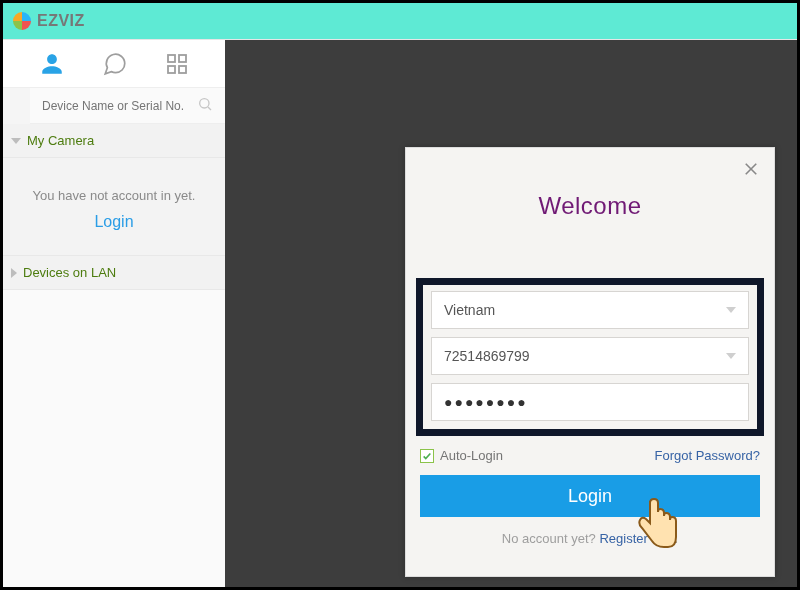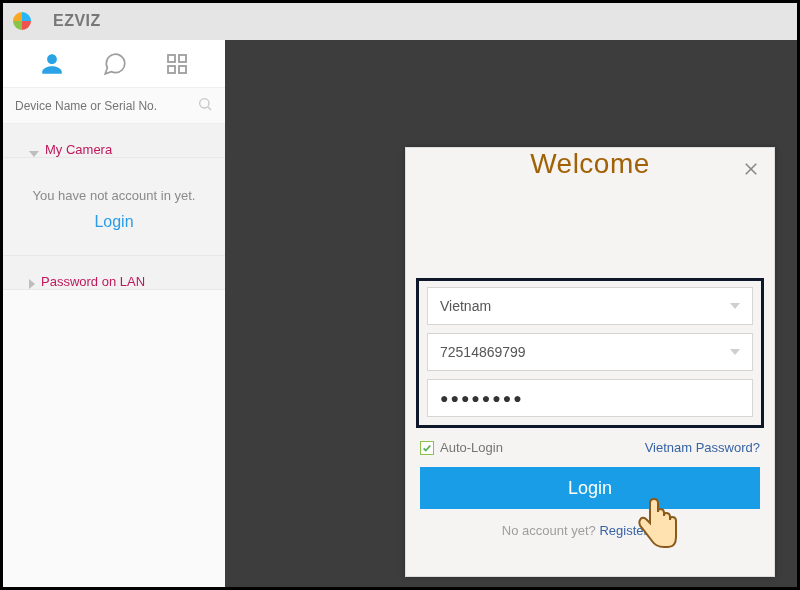--- a/index.html
+++ b/index.html
@@ -1,19 +1,19 @@
 <!DOCTYPE html>
 <html><head>
 <meta charset="utf-8">
 <style>
   * { box-sizing: border-box; margin: 0; padding: 0; }
   html, body { width: 800px; height: 590px; font-family: Arial, Helvetica, sans-serif; background: #000; overflow: hidden; }
   .frame { width: 800px; height: 590px; border: 3px solid #000; background: #fff; position: relative; }
   
-  .logo-bar { height: 36px; display: flex; align-items: center; padding-left: 10px; gap: 20px; background: #e5e5e5; }
+  .logo-bar { height: 36px; display: flex; align-items: center; padding-left: 10px; gap: 4px; background: #5eead4; }
   .logo-mark { display: flex; flex-wrap: wrap; width: 18px; height: 18px; }
   .petal { width: 9px; height: 9px; }
   .petal.p1 { background: #f9a825; border-radius: 100% 0 0 0; }
   .petal.p2 { background: #29b6f6; border-radius: 0 100% 0 0; }
   .petal.p3 { background: #8bc34a; border-radius: 0 0 0 100%; }
   .petal.p4 { background: #ef5350; border-radius: 0 0 100% 0; }
   .logo-text { font-size: 16px; font-weight: 700; color: #777; letter-spacing: 0.5px; text-transform: uppercase; padding-left: 2px; }
 
   .hr { height: 1px; background: #e6e6e6; }
 
@@ -22,43 +22,43 @@
   .sidebar { width: 222px; background: #f5f5f5; display: flex; flex-direction: column; }
   .content { flex: 1; background: #3d3d3d; position: relative; }
 
   
   .tabs { display: flex; align-items: center; justify-content: space-around; height: 48px; background: #fff; padding: 0 18px; border-bottom: 1px solid #eee; }
   .tab { color: #9e9e9e; }
   .tab svg { display: block; }
   .tab.active { color: #29a3e6; }
 
   
-  .search { position: relative; height: 36px; background: #fafafa; display: flex; align-items: center; padding: 0 12px; border-bottom: 1px solid #eee; }
+  .search { position: relative; height: 36px; background: #fafafa; display: flex; align-items: center; padding: 0 12px; border-bottom: 1px solid #eee; margin-left: 27px; }
   .search input { flex: 1; border: none; background: transparent; font-size: 12px; color: #9a9a9a; outline: none; }
   .search .mag { color: #c6c6c6; }
 
   
-  .group-head { display: flex; align-items: flex-end; background: #f2f2f2; height: 34px; padding: 0 26px; font-size: 13px; color: #be185d; border-bottom: 1px solid #e8e8e8; cursor: pointer; }
+  .group-head { display: flex; align-items: center; background: #f2f2f2; height: 34px; padding: 0 8px; font-size: 13px; color: #4d7c0f; border-bottom: 1px solid #e8e8e8; cursor: pointer; }
   .tri { width: 0; height: 0; border-style: solid; display: inline-block; margin-right: 6px; }
   .tri.down { border-width: 6px 5px 0 5px; border-color: #bdbdbd transparent transparent transparent; }
   .tri.right { border-width: 5px 0 5px 6px; border-color: transparent transparent transparent #bdbdbd; }
 
   .login-msg-box { background: #f3f3f3; padding: 30px 10px 24px 10px; text-align: center; border-bottom: 1px solid #e8e8e8; }
   .login-msg { font-size: 13px; color: #8a8a8a; }
   .login-link { font-size: 16px; color: #2a9de6; margin-top: 10px; cursor: pointer; }
 
   .sidebar-fill { flex: 1; background: #fafafa; }
 
   
   .dialog { position: absolute; left: 180px; top: 107px; width: 370px; height: 430px; background: #f5f4f2; border: 1px solid #ddd; box-shadow: 0 0 6px rgba(0,0,0,0.25); }
   .close-x { position: absolute; top: 12px; right: 14px; color: #888; cursor: pointer; }
-  .welcome { text-align: center; font-size: 28px; color: #a16207; font-weight: 400; letter-spacing: 0.5px; }
+  .welcome { text-align: center; font-size: 24px; color: #701a75; font-weight: 400; margin-top: 44px; letter-spacing: 0.5px; }
 
   .form-wrap { position: absolute; left: 10px; right: 10px; top: 130px; }
-  .red-box { border: 3px solid #0f172a; padding: 6px 8px 8px 8px; }
+  .red-box { border: 7px solid #0f172a; padding: 6px 8px 8px 8px; }
   .field { position: relative; background: #fff; border: 1px solid #d7d5d2; margin-top: 8px; height: 38px; display: flex; align-items: center; padding: 0 12px; }
   .field:first-child { margin-top: 0; }
   .field .val { font-size: 14px; color: #555; flex: 1; }
   .tri.sm { border-width: 6px 5px 0 5px; border-color: #cfcfcf transparent transparent transparent; margin-right: 0; }
   .pwd-dots { letter-spacing: 2px; font-size: 14px; color: #333; }
 
   .row-opts { display: flex; align-items: center; justify-content: space-between; margin-top: 12px; padding: 0 4px; text-align: center; }
   .chk-wrap { display: flex; align-items: center; gap: 6px; font-size: 13px; color: #757575; }
   .chk { width: 14px; height: 14px; border: 1px solid #8bc34a; background: #fff; display: inline-flex; align-items: center; justify-content: center; }
   .chk svg { display: block; }
@@ -127,21 +127,21 @@
         <span>My Camera</span>
       </div>
 
       <div class="login-msg-box">
         <div class="login-msg">You have not account in yet.</div>
         <div class="login-link">Login</div>
       </div>
 
       <div class="group-head">
         <span class="tri right"></span>
-        <span>Password on LAN</span>
+        <span>Devices on LAN</span>
       </div>
 
       <div class="sidebar-fill"></div>
     </div>
 
     <div class="content">
 
       <div class="dialog">
         <div class="close-x">
           <svg width="18" height="18" viewBox="0 0 24 24" stroke="currentColor" stroke-width="2.2">
@@ -168,21 +168,21 @@
 
           <div class="row-opts">
             <div class="chk-wrap">
               <span class="chk">
                 <svg width="10" height="10" viewBox="0 0 24 24" fill="none" stroke="#4caf50" stroke-width="4">
                     <polyline points="4 13 9 18 20 6"></polyline>
                   </svg>
               </span>
               <span>Auto-Login</span>
             </div>
-            <div class="forgot">Vietnam Password?</div>
+            <div class="forgot">Forgot Password?</div>
           </div>
 
           <div class="login-btn">
             <span>Login</span>
           </div>
 
           <div class="reg-line">
             <span>No account yet? </span><span class="reg-link">Register</span><span> now.</span>
           </div>
         </div>

